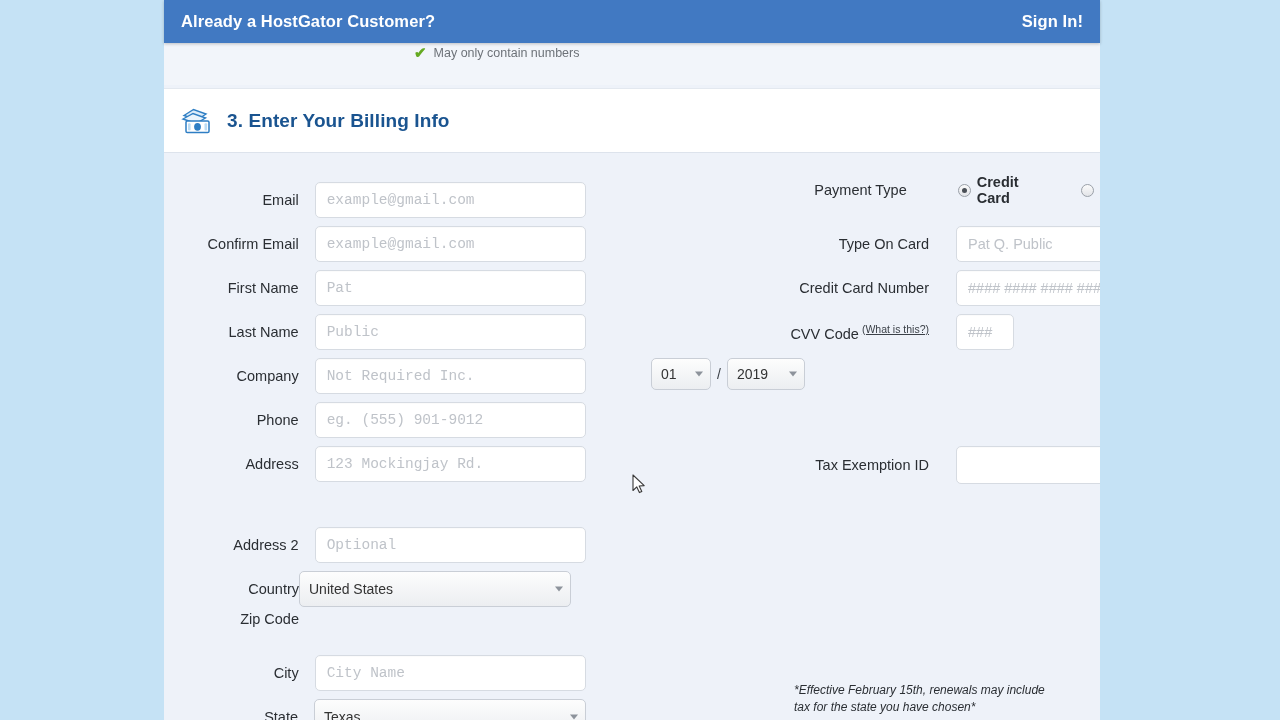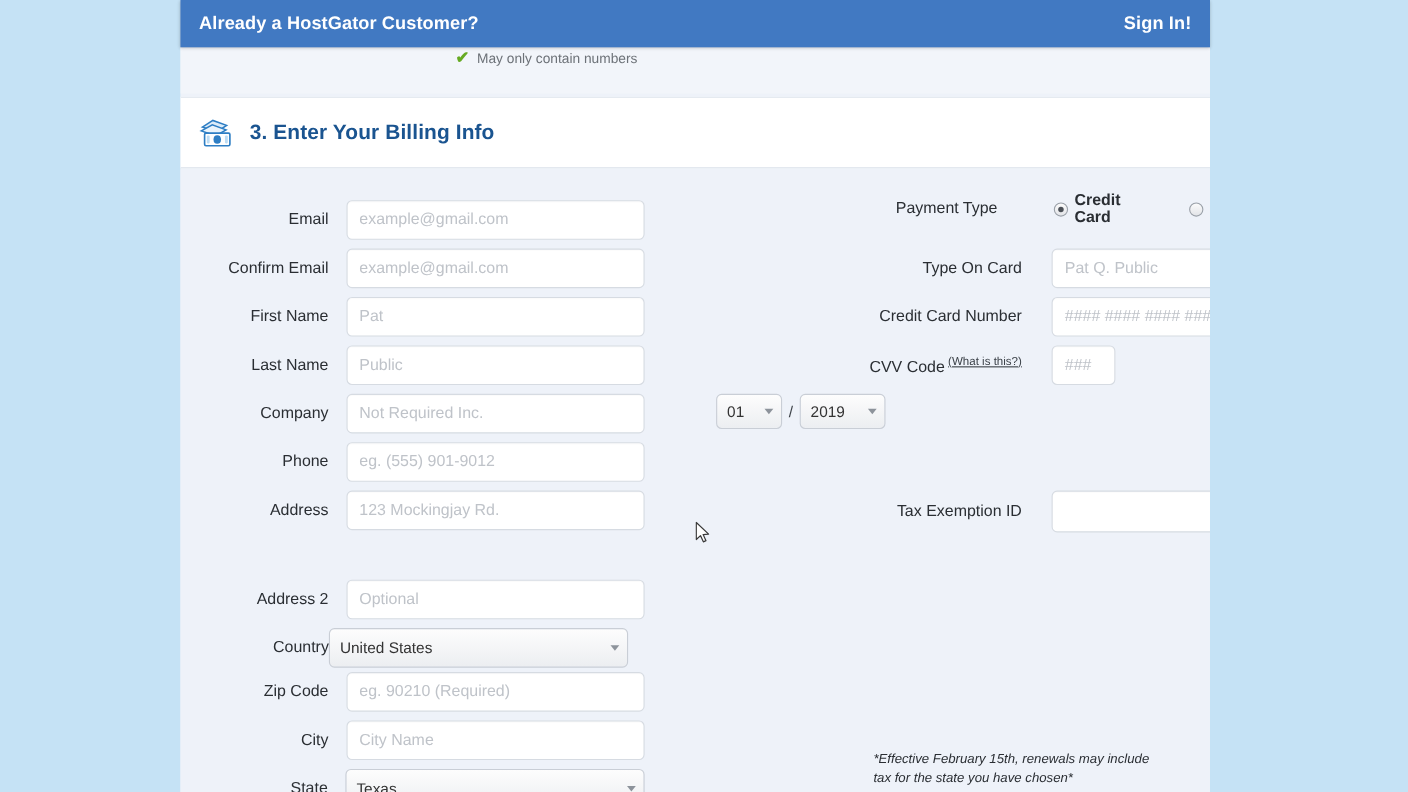--- a/index.html
+++ b/index.html
@@ -131,21 +131,21 @@
     border-radius: 5px;
     background: #ffffff;
     font-size: 14.5px;
     color: #333;
     padding: 0 11px;
     outline: none;
     font-family: "Liberation Sans", sans-serif;
     box-shadow: inset 0 1px 1px rgba(0,0,0,.02);
   }
   .inp::placeholder { color: #bfc3c9; }
-  .inp.w272 { width: 272px; }
+  .inp.w272 { width: 272px; font-family: Liberation Mono, monospace; }
   .inp.w58  { width: 58px; }
 
   
   .sel {
     height: 32px;
     border: 1px solid #c9ced6;
     border-radius: 5px;
     background: linear-gradient(#fdfdfd, #eceef1);
     font-size: 14px;
     color: #333;
@@ -296,21 +296,20 @@
           <span class="selwrap" style="">
             <select class="sel w272">
               <option>United States</option>
             </select>
             <span class="caret"></span>
           </span>
         </div>
 
         <div class="row" style="left:0; top:457px; width:422px;">
           <span class="lbl" style="width:135px;">Zip Code</span>
-          <input class="inp w272" style="margin-left: 16px;" placeholder="eg. 90210 (Required)">
         </div>
 
         <div class="row" style="left:0; top:501px; width:422px;">
           <span class="lbl" style="width:135px;">City</span>
           <input class="inp w272" style="margin-left: 16px;" placeholder="City Name">
         </div>
 
         <div class="row" style="left:0; top:545px; width:422px;">
           <span class="lbl" style="width:135px;">State</span>
           <span class="selwrap" style="margin-left:16px;">

